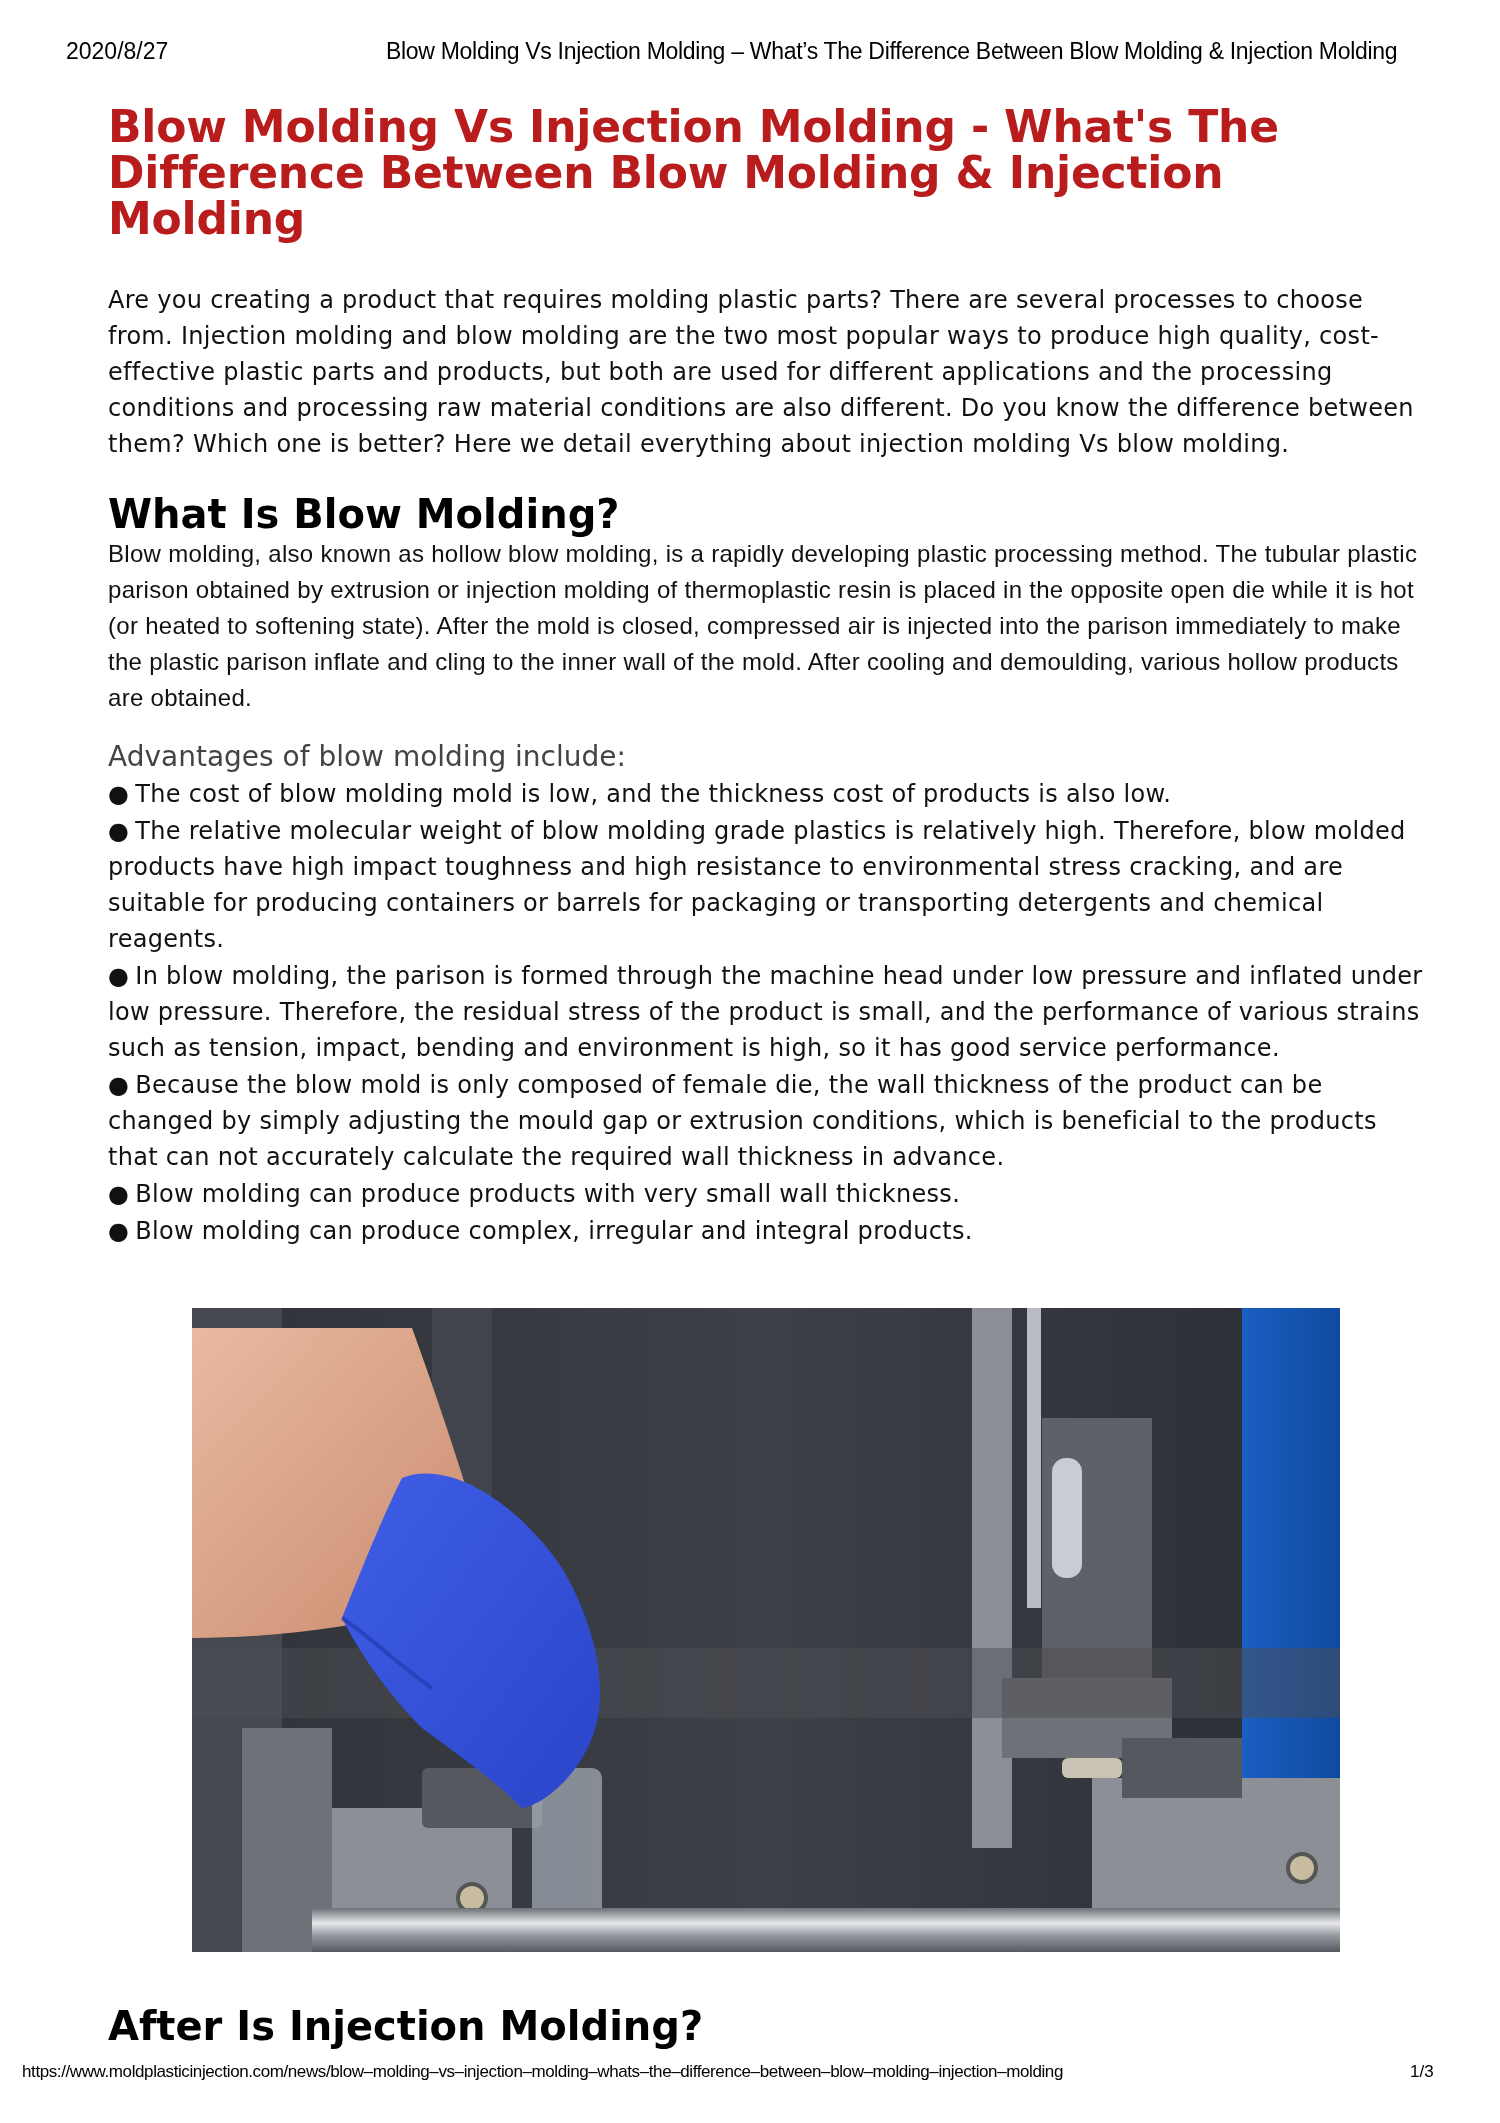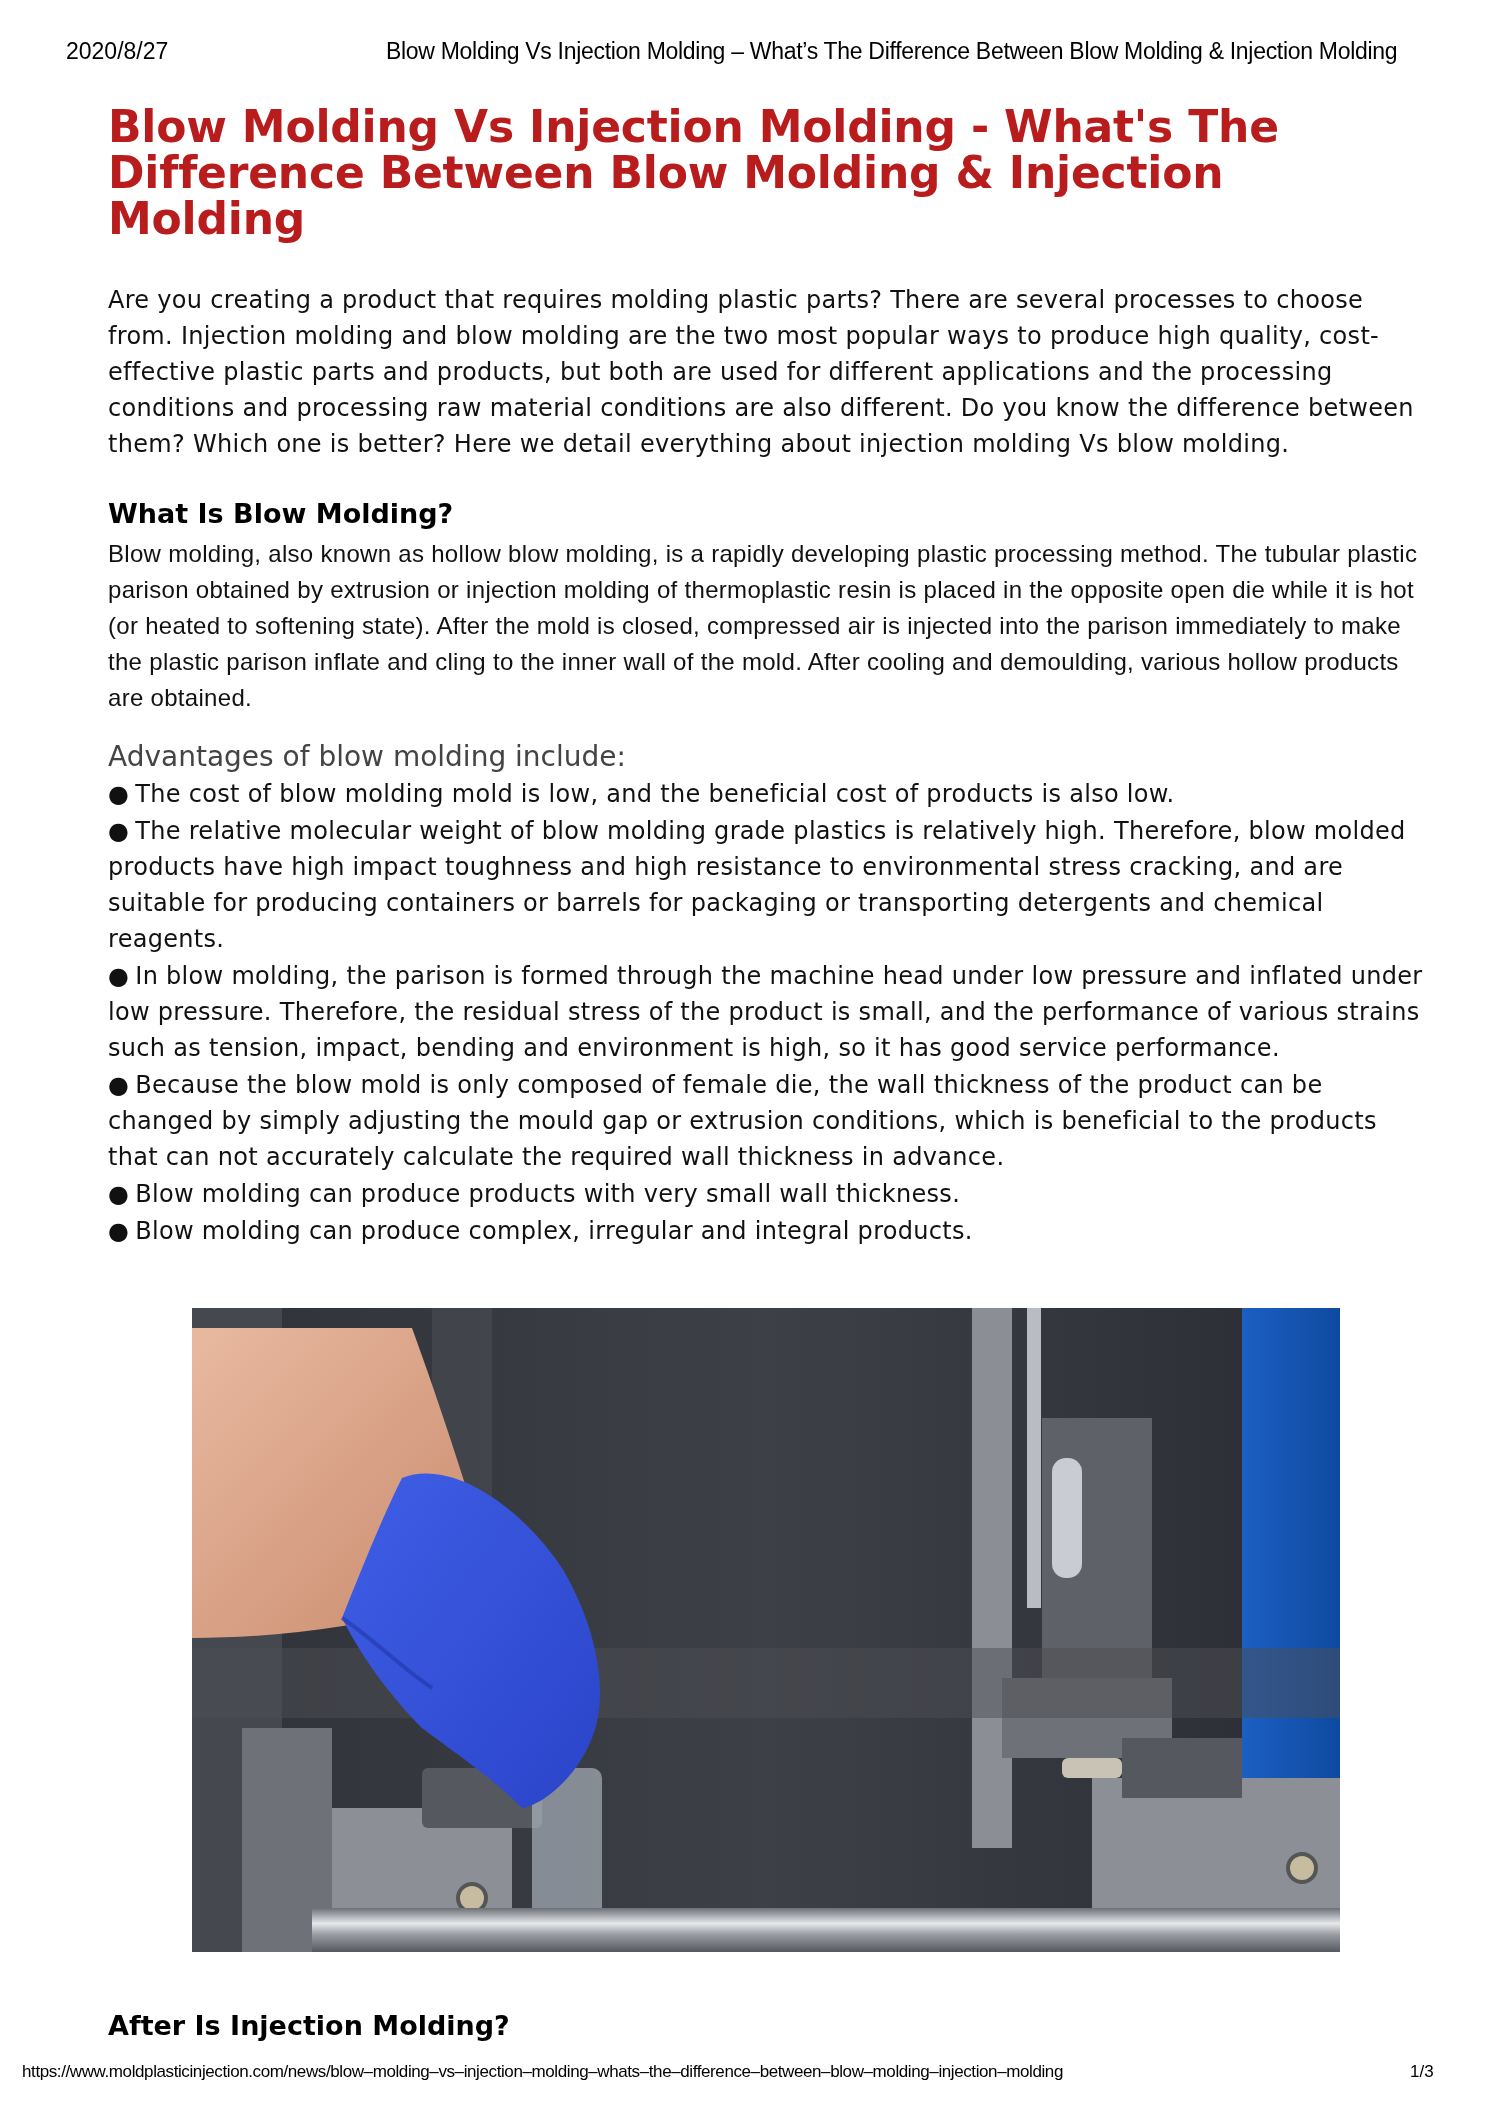--- a/index.html
+++ b/index.html
@@ -6,21 +6,21 @@
   body { width:1500px; height:2123px; position:relative; overflow:hidden; font-family:"Liberation Sans", sans-serif; color:#111; }
   .hdr { position:absolute; top:38px; left:0; width:1500px; height:24px; font-family:"Liberation Sans", sans-serif; font-size:23px; color:#000; }
   .hdr .date { position:absolute; left:66px; top:0; }
   .hdr .ptitle { position:absolute; left:386px; top:0; letter-spacing:-0.3px; }
   .ftr { position:absolute; top:2062px; left:0; width:1500px; height:24px; font-size:17px; color:#000; }
   .ftr .url { position:absolute; left:22px; top:0; letter-spacing:-0.4px; }
   .ftr .page { position:absolute; left:1410px; top:0; }
   .content { position:absolute; left:108px; top:104px; width:1320px; }
   h1 { margin:0; font-family:"DejaVu Sans", sans-serif; font-weight:bold; font-size:44px; line-height:46px; color:#b91c1c; letter-spacing:-0.2px; }
   .intro { margin:40px 0 0 0; font-family:"DejaVu Sans", sans-serif; font-size:24px; line-height:36px; color:#111; letter-spacing:0.3px; }
-  h2 { margin:0; font-family:"DejaVu Sans", sans-serif; font-weight:bold; font-size:27px; line-height:40px; color:#000; }
+  h2 { margin:0; font-family:"DejaVu Sans", sans-serif; font-weight:bold; font-size:40px; line-height:40px; color:#000; }
   .h2a { margin-top:32px; }
   .para { margin:2px 0 0 0; font-family:Liberation Sans, sans-serif; font-size:24px; line-height:36px; color:#111; letter-spacing:0.3px; }
   .adv-title { margin:22px 0 0 0; font-family:"DejaVu Sans", sans-serif; font-size:28px; line-height:38px; color:#444; font-weight:normal; }
   ul.bullets { list-style:none; margin:0; padding:0; font-family:"DejaVu Sans", sans-serif; font-size:24px; line-height:36px; color:#111; letter-spacing:0.3px; }
   ul.bullets li { margin:0 0 1px 0; }
   ul.bullets li .dot { margin-right:6px; }
   .photo { position:absolute; left:192px; top:1308px; width:1148px; height:644px; overflow:hidden; background:#3a3d44; }
   .h2b { position:absolute; left:108px; top:2006px; }
 </style>
 </head>
@@ -33,21 +33,21 @@
 
 <div class="content">
   <h1>Blow Molding Vs Injection Molding - What's The Difference Between Blow Molding &amp; Injection Molding</h1>
   <p class="intro">Are you creating a product that requires molding plastic parts? There are several processes to choose from. Injection molding and blow molding are the two most popular ways to produce high quality, cost-effective plastic parts and products, but both are used for different applications and the processing conditions and processing raw material conditions are also different. Do you know the difference between them? Which one is better? Here we detail everything about injection molding Vs blow molding.</p>
 
   <h2 class="h2a">What Is Blow Molding?</h2>
   <p class="para">Blow molding, also known as hollow blow molding, is a rapidly developing plastic processing method. The tubular plastic parison obtained by extrusion or injection molding of thermoplastic resin is placed in the opposite open die while it is hot (or heated to softening state). After the mold is closed, compressed air is injected into the parison immediately to make the plastic parison inflate and cling to the inner wall of the mold. After cooling and demoulding, various hollow products are obtained.</p>
 
   <h3 class="adv-title">Advantages of blow molding include:</h3>
   <ul class="bullets">
-    <li><span class="dot">●</span><span>The cost of blow molding mold is low, and the beneficial cost of products is also low.</span></li>
+    <li><span class="dot">●</span><span>The cost of blow molding mold is low, and the thickness cost of products is also low.</span></li>
     <li><span class="dot">●</span><span>The relative molecular weight of blow molding grade plastics is relatively high. Therefore, blow molded products have high impact toughness and high resistance to environmental stress cracking, and are suitable for producing containers or barrels for packaging or transporting detergents and chemical reagents.</span></li>
     <li><span class="dot">●</span><span>In blow molding, the parison is formed through the machine head under low pressure and inflated under low pressure. Therefore, the residual stress of the product is small, and the performance of various strains such as tension, impact, bending and environment is high, so it has good service performance.</span></li>
     <li><span class="dot">●</span><span>Because the blow mold is only composed of female die, the wall thickness of the product can be changed by simply adjusting the mould gap or extrusion conditions, which is beneficial to the products that can not accurately calculate the required wall thickness in advance.</span></li>
     <li><span class="dot">●</span><span>Blow molding can produce products with very small wall thickness.</span></li>
     <li><span class="dot">●</span><span>Blow molding can produce complex, irregular and integral products.</span></li>
   </ul>
 </div>
 
 <div class="photo" role="img" aria-label="Gloved hand placing a plastic preform into a blow molding machine">
   <svg width="1148" height="644" viewBox="0 0 1148 644" xmlns="http://www.w3.org/2000/svg">

